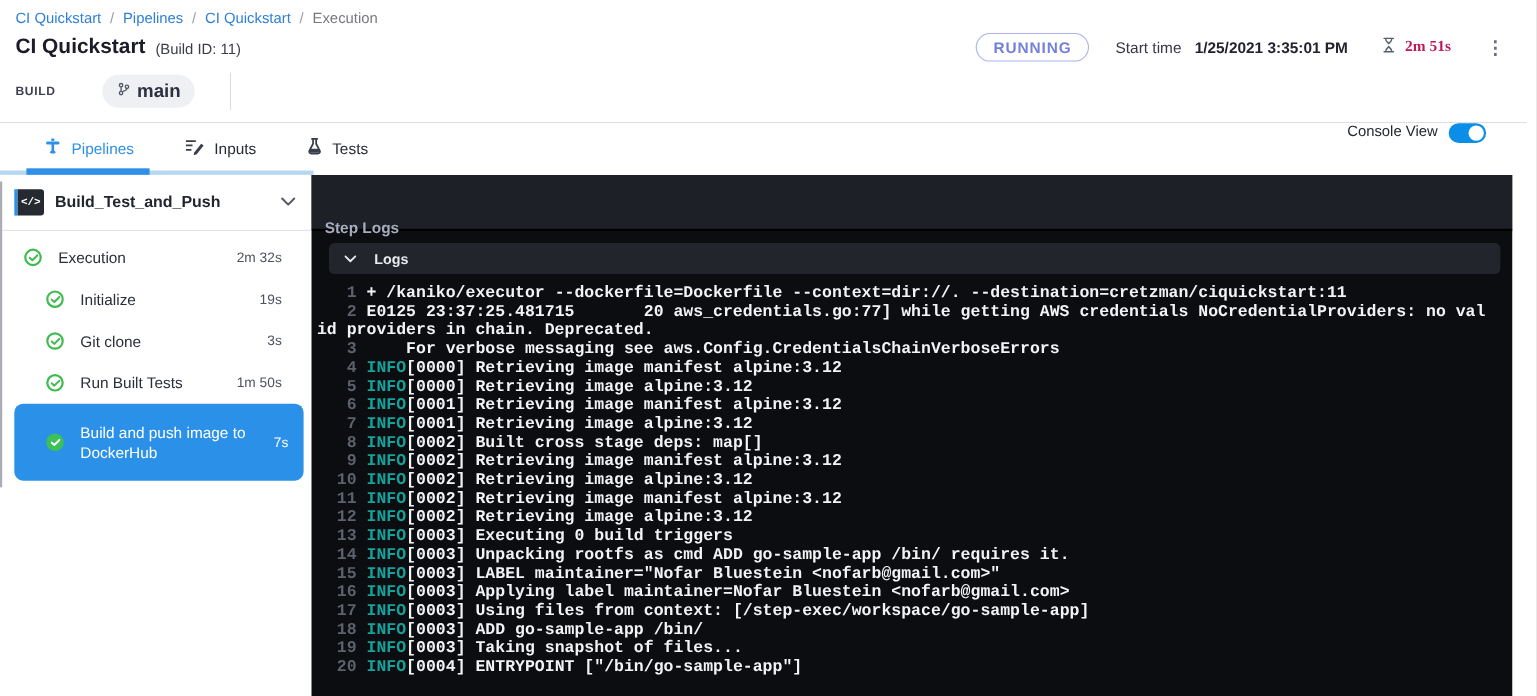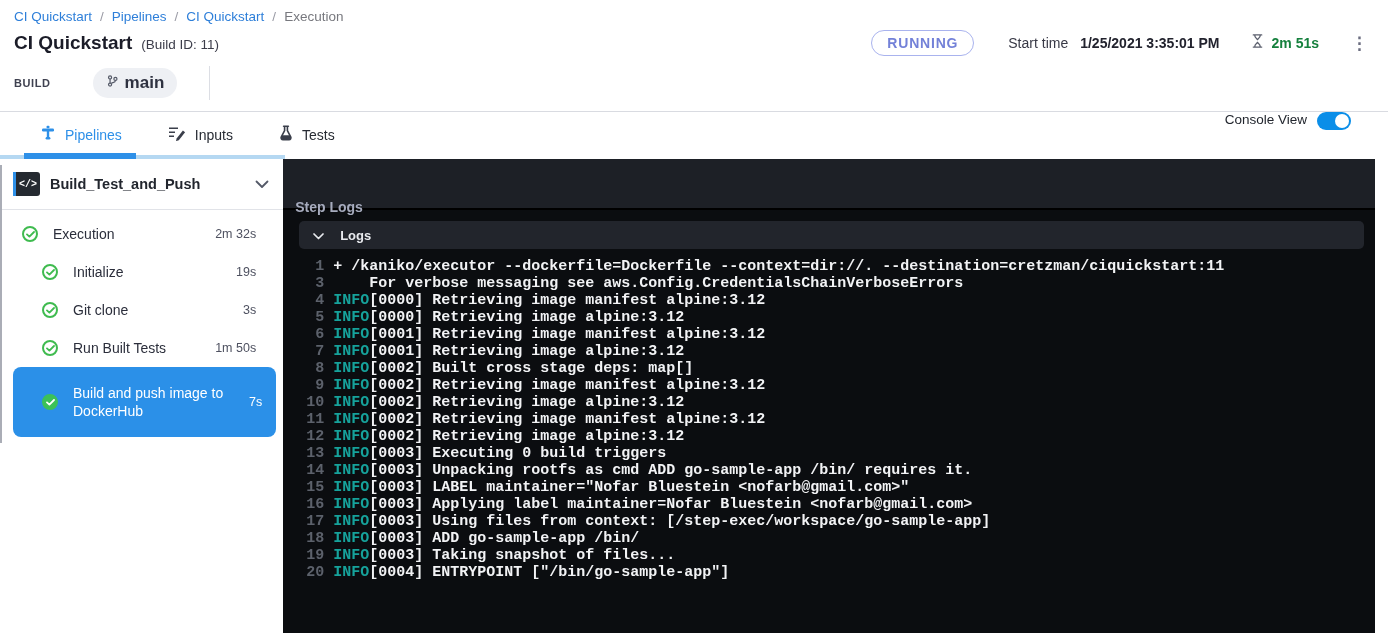--- a/index.html
+++ b/index.html
@@ -15,24 +15,24 @@
   .crumb.current { color:#77787e; }
   .crumb-sep { color:#9a9ba5; }
   .title-row { position:absolute; left:14px; right:16px; top:30px; display:flex; align-items:center; }
   .page-title { font-size:19px; font-weight:bold; color:#1b1c28; }
   .build-id { font-size:13.5px; color:#3c3d4a; margin-left:9px; margin-top:3px; }
   .title-right { margin-left:auto; display:flex; align-items:center; }
   .status-badge {
     border:1.5px solid #a9b3ee; color:#7381d8; font-size:14px; font-weight:bold;
     letter-spacing:.8px; border-radius:999px; padding:4px 15px; background:#fff;
   }
-  .start-label { margin-left:34px; font-size:14px; color:#383946; }
+  .start-label { margin-left:24px; font-size:14px; color:#383946; }
   .start-value { margin-left:12px; font-size:14px; color:#22232e; font-weight:bold; }
   .elapsed-wrap { margin-left:30px; display:flex; align-items:center; gap:7px; }
-  .elapsed { font-size:14px; color:#15803d; font-weight:bold; }
+  .elapsed { font-size:14px; color:#be185d; font-weight:bold;font-family:Liberation Serif, serif; }
   .kebab { margin-left:28px; color:#6b6d80; font-size:17px; font-weight:bold; cursor:pointer; line-height:1; padding:2px 4px; }
   .build-row { position:absolute; left:14px; top:66px; display:flex; align-items:center; height:34px; }
   .build-label { font-size:11px; font-weight:bold; color:#3f4150; letter-spacing:.6px; }
   .branch-pill {
     margin-left:42px; background:#eef0f4; border-radius:15px; padding:5px 13px;
     display:flex; align-items:center; gap:6px; font-size:17px; font-weight:bold; color:#2e3140;
   }
   .vdivider { width:1px; height:34px; background:#dcdee4; margin-left:32px; }
   
   .tabbar { position:relative; height:47px; display:flex; align-items:center; padding-left:40px; background:#fff; }
@@ -263,20 +263,21 @@
       <div class="logs-row">
         <span>
           <svg width="11" height="7" viewBox="0 0 11 7">
               <path d="M1 1l4.5 4.5L10 1" fill="none" stroke="#e8eaee" stroke-width="1.7" stroke-linecap="round" stroke-linejoin="round"></path>
             </svg>
         </span>
         <span class="logs-row-label">Logs</span>
       </div>
       <div class="log-lines">
           <div class="log-line"><span class="log-num">   1 </span>+ /kaniko/executor --dockerfile=Dockerfile --context=dir://. --destination=cretzman/ciquickstart:11</div>
+          <div class="log-line"><span class="log-num">   2 </span>E0125 23:37:25.481715       20 aws_credentials.go:77] while getting AWS credentials NoCredentialProviders: no valid providers in chain. Deprecated.</div>
           <div class="log-line"><span class="log-num">   3 </span>    For verbose messaging see aws.Config.CredentialsChainVerboseErrors</div>
           <div class="log-line"><span class="log-num">   4 </span><span class="log-level">INFO</span>[0000] Retrieving image manifest alpine:3.12</div>
           <div class="log-line"><span class="log-num">   5 </span><span class="log-level">INFO</span>[0000] Retrieving image alpine:3.12</div>
           <div class="log-line"><span class="log-num">   6 </span><span class="log-level">INFO</span>[0001] Retrieving image manifest alpine:3.12</div>
           <div class="log-line"><span class="log-num">   7 </span><span class="log-level">INFO</span>[0001] Retrieving image alpine:3.12</div>
           <div class="log-line"><span class="log-num">   8 </span><span class="log-level">INFO</span>[0002] Built cross stage deps: map[]</div>
           <div class="log-line"><span class="log-num">   9 </span><span class="log-level">INFO</span>[0002] Retrieving image manifest alpine:3.12</div>
           <div class="log-line"><span class="log-num">  10 </span><span class="log-level">INFO</span>[0002] Retrieving image alpine:3.12</div>
           <div class="log-line"><span class="log-num">  11 </span><span class="log-level">INFO</span>[0002] Retrieving image manifest alpine:3.12</div>
           <div class="log-line"><span class="log-num">  12 </span><span class="log-level">INFO</span>[0002] Retrieving image alpine:3.12</div>

